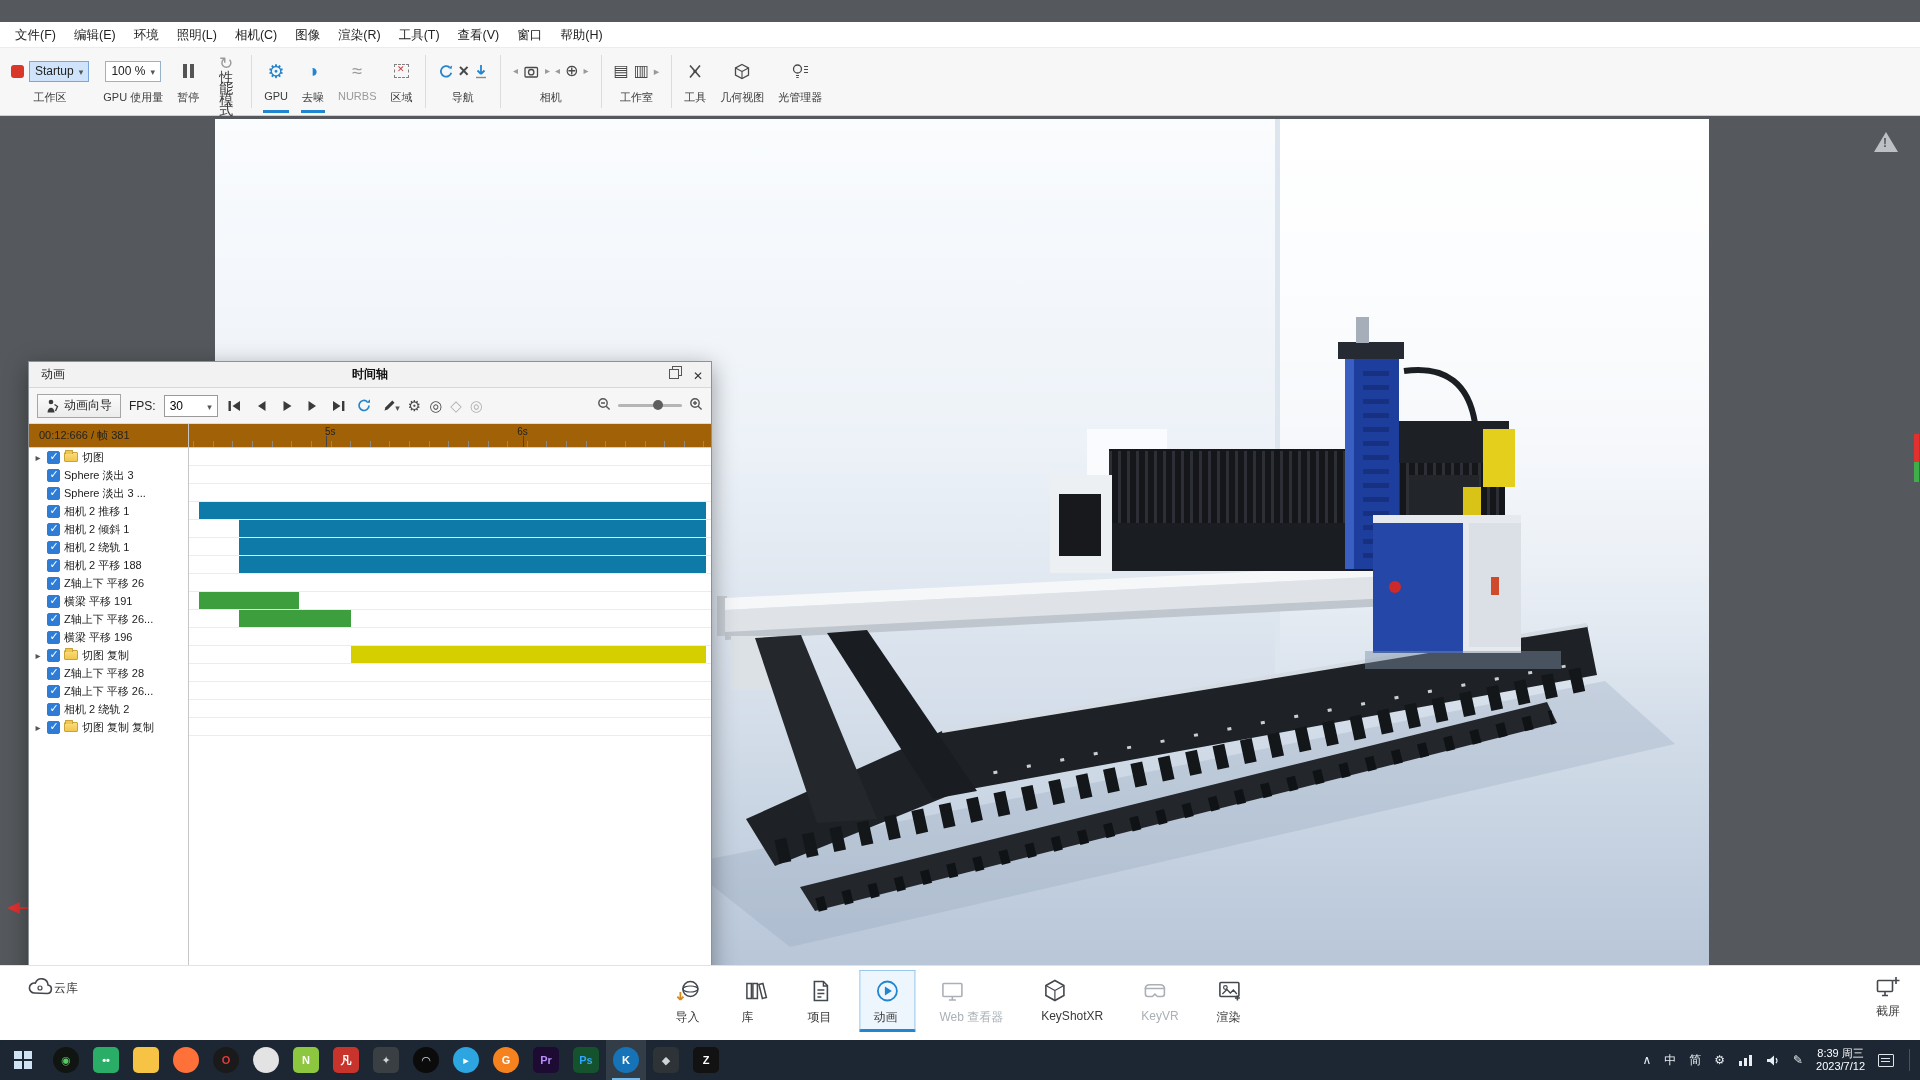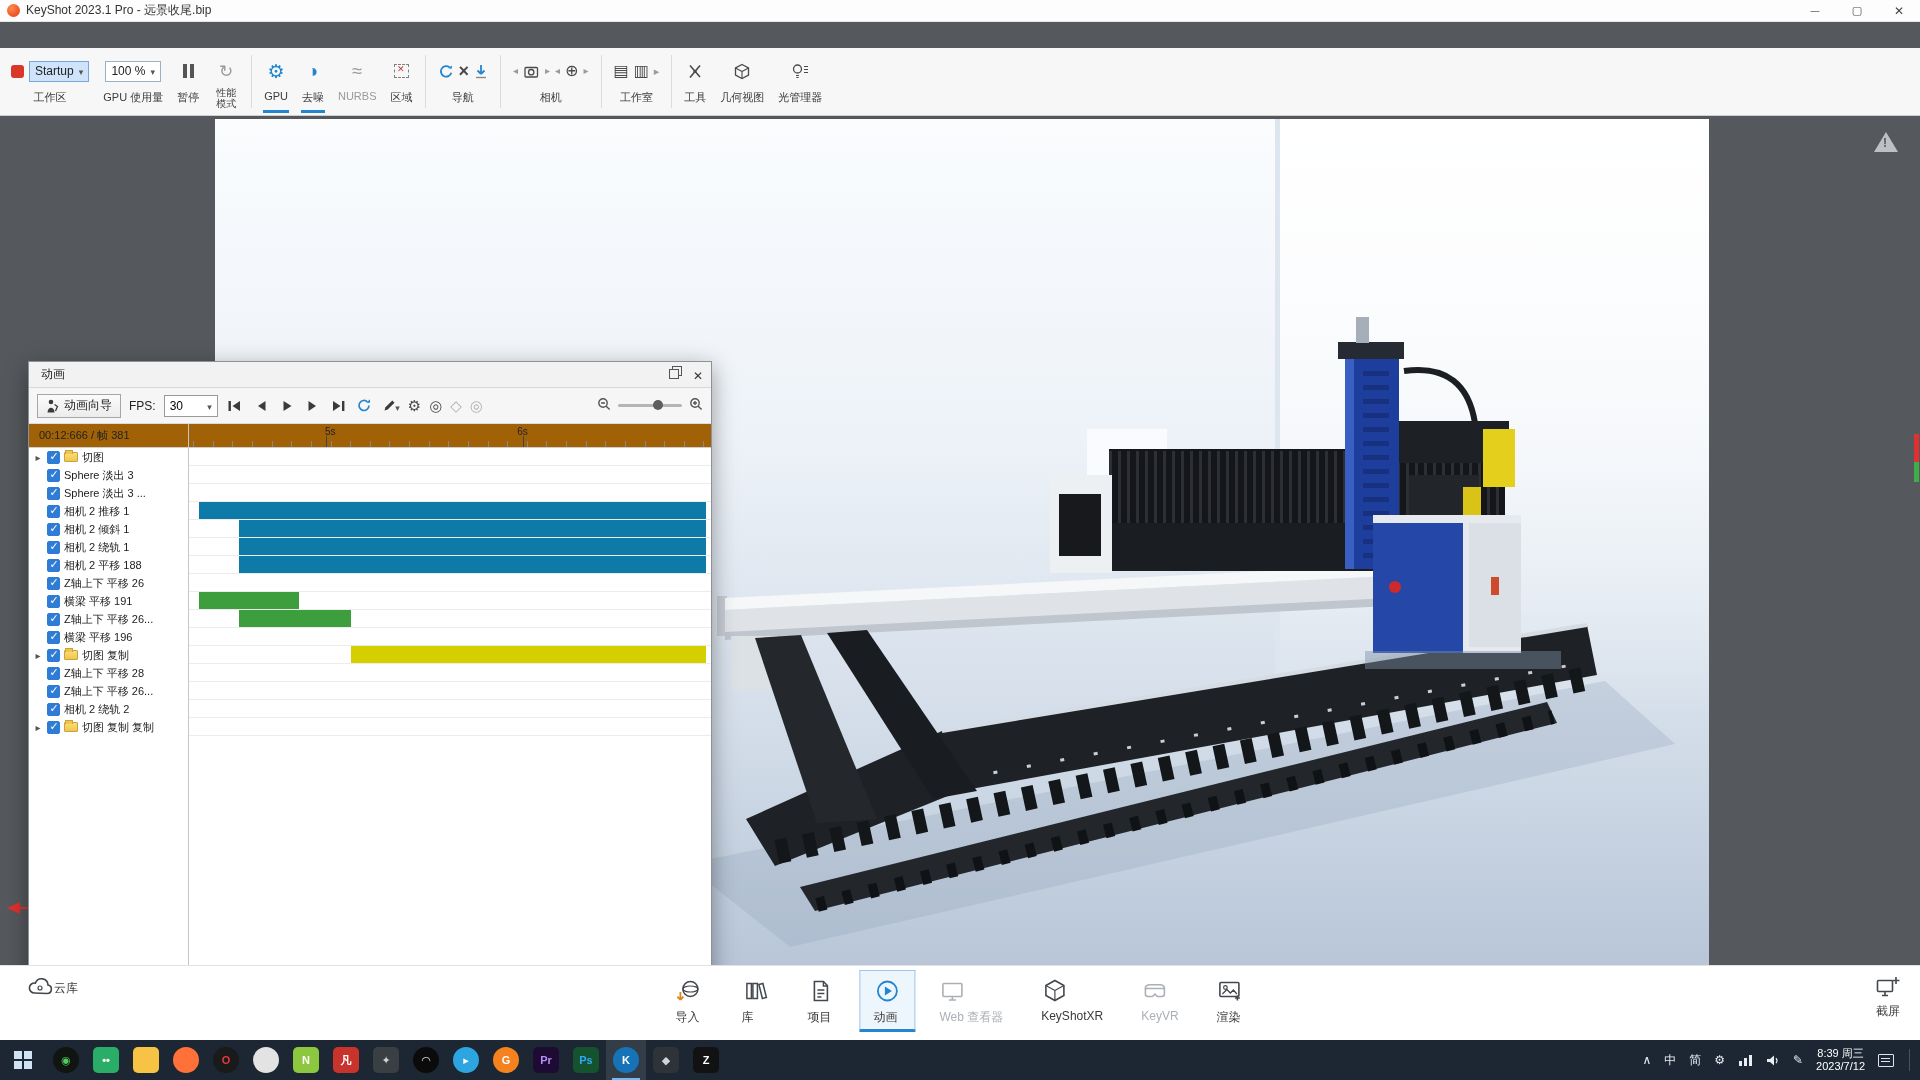--- a/index.html
+++ b/index.html
@@ -17,21 +17,21 @@
 
   
   .menubar{position:absolute;left:0;top:22px;width:100%;height:26px;background:#ffffff;border-bottom:1px solid #ececec;display:flex;align-items:center;padding-left:6px;}
   .mitem{padding:0 9px;font-size:12.5px;color:#222;line-height:26px;}
 
   
   .ribbon{position:absolute;left:0;top:48px;width:100%;height:68px;background:#f7f7f7;border-bottom:1px solid #cfcfcf;display:flex;align-items:stretch;padding:0 4px;}
   .rg{display:flex;flex-direction:column;align-items:center;justify-content:flex-start;padding:7px 7px 4px;position:relative;}
   .rg .ricons{height:32px;display:flex;align-items:center;gap:5px;}
   .rg .rlabel{font-size:11px;color:#3c3c3c;margin-top:3px;white-space:nowrap;}
-  .rg .rlabel.small{font-size:10px;line-height:11px;max-width:26px;white-space:normal;text-align:center;margin-top:0;}
+  .rg .rlabel.small{font-size:14px;line-height:11px;max-width:26px;white-space:normal;text-align:center;margin-top:0;}
   .rg.ractive::after{content:"";position:absolute;left:6px;right:6px;bottom:2px;height:3px;background:#2285d0;}
   .rdiv{width:1px;background:#dcdcdc;margin:7px 5px;}
   .dd{height:21px;border:1px solid #9ab2c8;background:#fff;display:flex;align-items:center;font-size:12px;color:#222;padding:0 5px;gap:5px;}
   .dd.blue{background:#cfe4fa;border-color:#7aa7d9;}
   .caret::after{content:"▾";font-size:9px;color:#555;}
   .ricon{display:inline-flex;align-items:center;justify-content:center;line-height:1;}
   .glyph-blue{color:#2285d0;}
   .glyph-gray{color:#9a9a9a;}
   .glyph-dark{color:#4a4a4a;}
   .pause-icon{display:inline-flex;gap:3px;}
@@ -118,30 +118,34 @@
   .clock{text-align:center;font-size:11px;line-height:13px;color:#fff;}
   .noteic{width:16px;height:13px;border:1px solid #dfe5ea;border-radius:1px;position:relative;}
   .noteic::after{content:"";position:absolute;left:2px;top:3px;width:9px;height:1px;background:#dfe5ea;box-shadow:0 3px 0 #dfe5ea;}
   .deskline{width:1px;height:22px;background:#46525e;margin-left:2px;}
 </style>
 </head>
 <body>
 
 <div id="screen">
 
-  <div class="titlebar">
-    <span class="app-logo"></span>
-    <span>KeyShot 2023.1 Pro  - 远景收尾.bip</span>
-    <div class="win-btns">
-      <span class="win-btn wb-min"></span>
-      <span class="win-btn wb-max"></span>
-      <span class="win-btn wb-close"></span>
-    </div>
-  </div>
-
+
+  <div class="menubar">
+      <div class="mitem">文件(F)</div>
+      <div class="mitem">编辑(E)</div>
+      <div class="mitem">环境</div>
+      <div class="mitem">照明(L)</div>
+      <div class="mitem">相机(C)</div>
+      <div class="mitem">图像</div>
+      <div class="mitem">渲染(R)</div>
+      <div class="mitem">工具(T)</div>
+      <div class="mitem">查看(V)</div>
+      <div class="mitem">窗口</div>
+      <div class="mitem">帮助(H)</div>
+    </div>
 
   <div class="ribbon">
     <div class="rg">
       <div class="ricons">
         <span class="red-chip"></span>
         <div class="dd blue">
           <span>Startup</span>
             <span class="caret"></span>
         </div>
       </div>
@@ -354,20 +358,21 @@
     <svg class="axis" width="84" height="24">
       <line x1="72" y1="12" x2="14" y2="12" stroke="#e03030" stroke-width="2"></line>
       <polygon points="3,12 16,6 16,18" fill="#e03030"></polygon>
       <line x1="72" y1="12" x2="80" y2="5" stroke="#3a5fd0" stroke-width="2"></line>
       <line x1="72" y1="12" x2="78" y2="18" stroke="#3fae4a" stroke-width="2"></line>
     </svg>
 
     <div class="tl">
       <div class="tl-head">
         <span class="tl-tab">动画</span>
+        <span class="tl-title">时间轴</span>
         <span class="tl-headbtns">
           <span><svg width="15" height="15">
                 <rect x="4.5" y="1.5" width="9" height="9" fill="none" stroke="#555"></rect>
                 <rect x="1.5" y="4.5" width="9" height="9" fill="#f2f2f2" stroke="#555"></rect>
               </svg></span>
           <span class="tl-close"></span>
         </span>
       </div>
       <div class="tl-bar">
         <div class="wizard">

